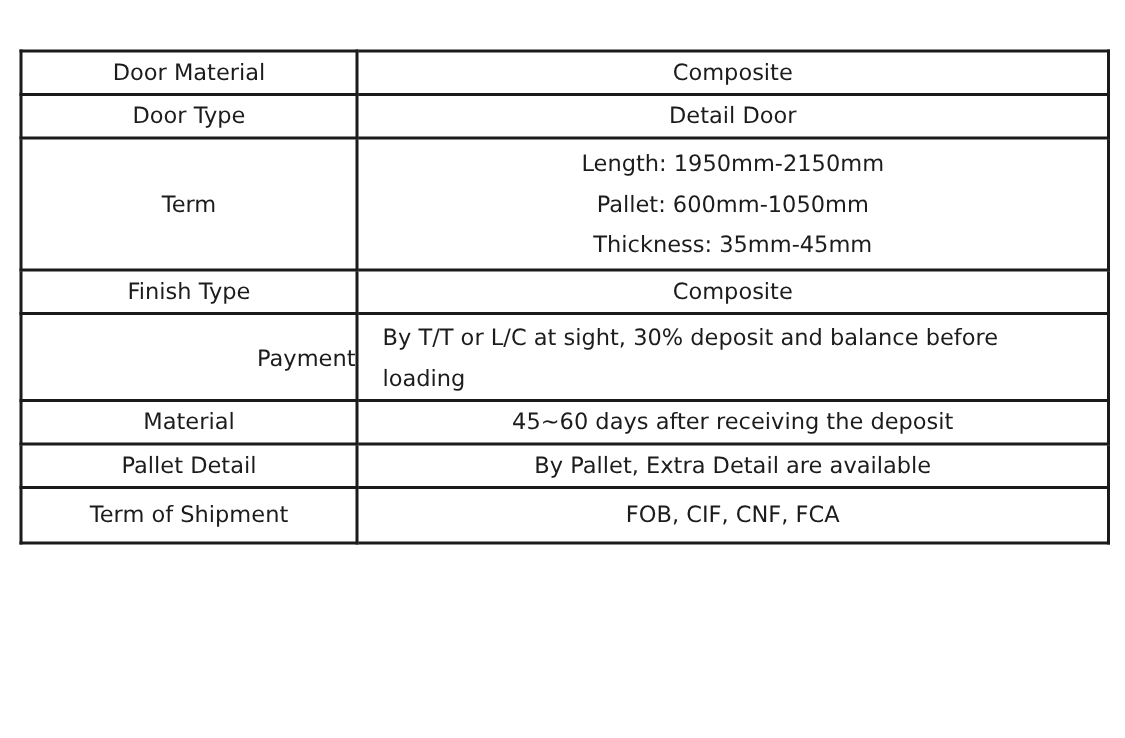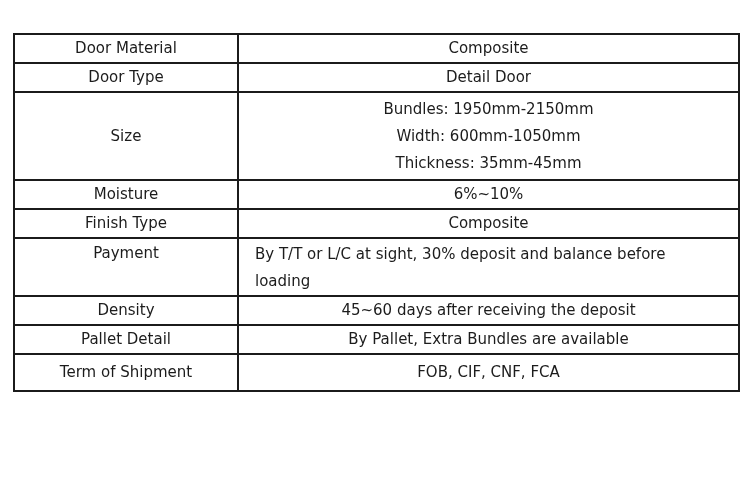--- a/index.html
+++ b/index.html
@@ -34,21 +34,22 @@
 
   tr.h29 { height: 18px; }
   tr.h28 { height: 28px; }
   tr.h88 { height: 88px; }
   tr.h57 { height: 57px; }
   tr.h37 { height: 37px; border-radius: 12px; }
 
   
   tr.row-payment td.lbl {
     vertical-align: top;
-    padding-top: 1px;
+    padding-top: 16px;
+    text-align: right;
   }
   tr.row-payment td.val {
     vertical-align: top;
     text-align: left;
     padding: 2px 33px 0 16px;
   }
   td.val .stack-line {
     line-height: 27px;
   }
 </style>
@@ -63,45 +64,41 @@
   <tbody>
     <tr class="h29">
       <td class="lbl">Door Material</td>
       <td class="val">Composite</td>
     </tr>
     <tr class="h29">
       <td class="lbl">Door Type</td>
       <td class="val">Detail Door</td>
     </tr>
     <tr class="h88">
-      <td class="lbl">Size</td>
+      <td class="lbl">Term</td>
       <td class="val">
-        <div class="stack-line">Bundles: 1950mm-2150mm</div>
-        <div class="stack-line">Width: 600mm-1050mm</div>
+        <div class="stack-line">Length: 1950mm-2150mm</div>
+        <div class="stack-line">Pallet: 600mm-1050mm</div>
         <div class="stack-line">Thickness: 35mm-45mm</div>
       </td>
-    </tr>
-    <tr class="h29">
-      <td class="lbl">Moisture</td>
-      <td class="val">6%~10%</td>
     </tr>
     <tr class="h28">
       <td class="lbl">Finish Type</td>
       <td class="val">Composite</td>
     </tr>
     <tr class="h57 row-payment">
       <td class="lbl">Payment</td>
       <td class="val">By T/T or L/C at sight, 30% deposit and balance before loading</td>
     </tr>
     <tr class="h29">
-      <td class="lbl">Density</td>
+      <td class="lbl">Material</td>
       <td class="val">45~60 days after receiving the deposit</td>
     </tr>
     <tr class="h29">
       <td class="lbl">Pallet Detail</td>
-      <td class="val">By Pallet, Extra Bundles are available</td>
+      <td class="val">By Pallet, Extra Detail are available</td>
     </tr>
     <tr class="h37">
       <td class="lbl">Term of Shipment</td>
       <td class="val">FOB, CIF, CNF, FCA</td>
     </tr>
   </tbody>
 </table>
 
 </body></html>

